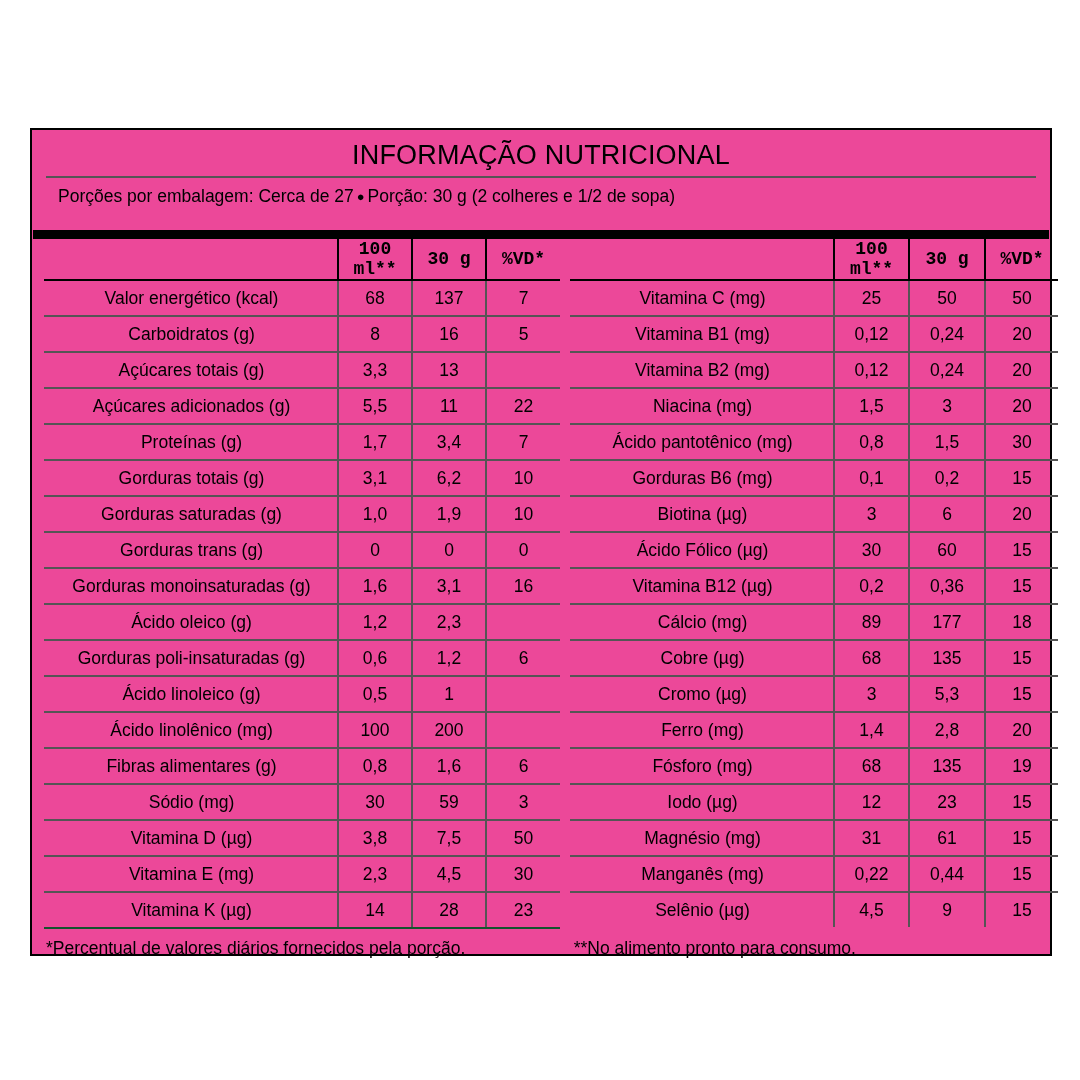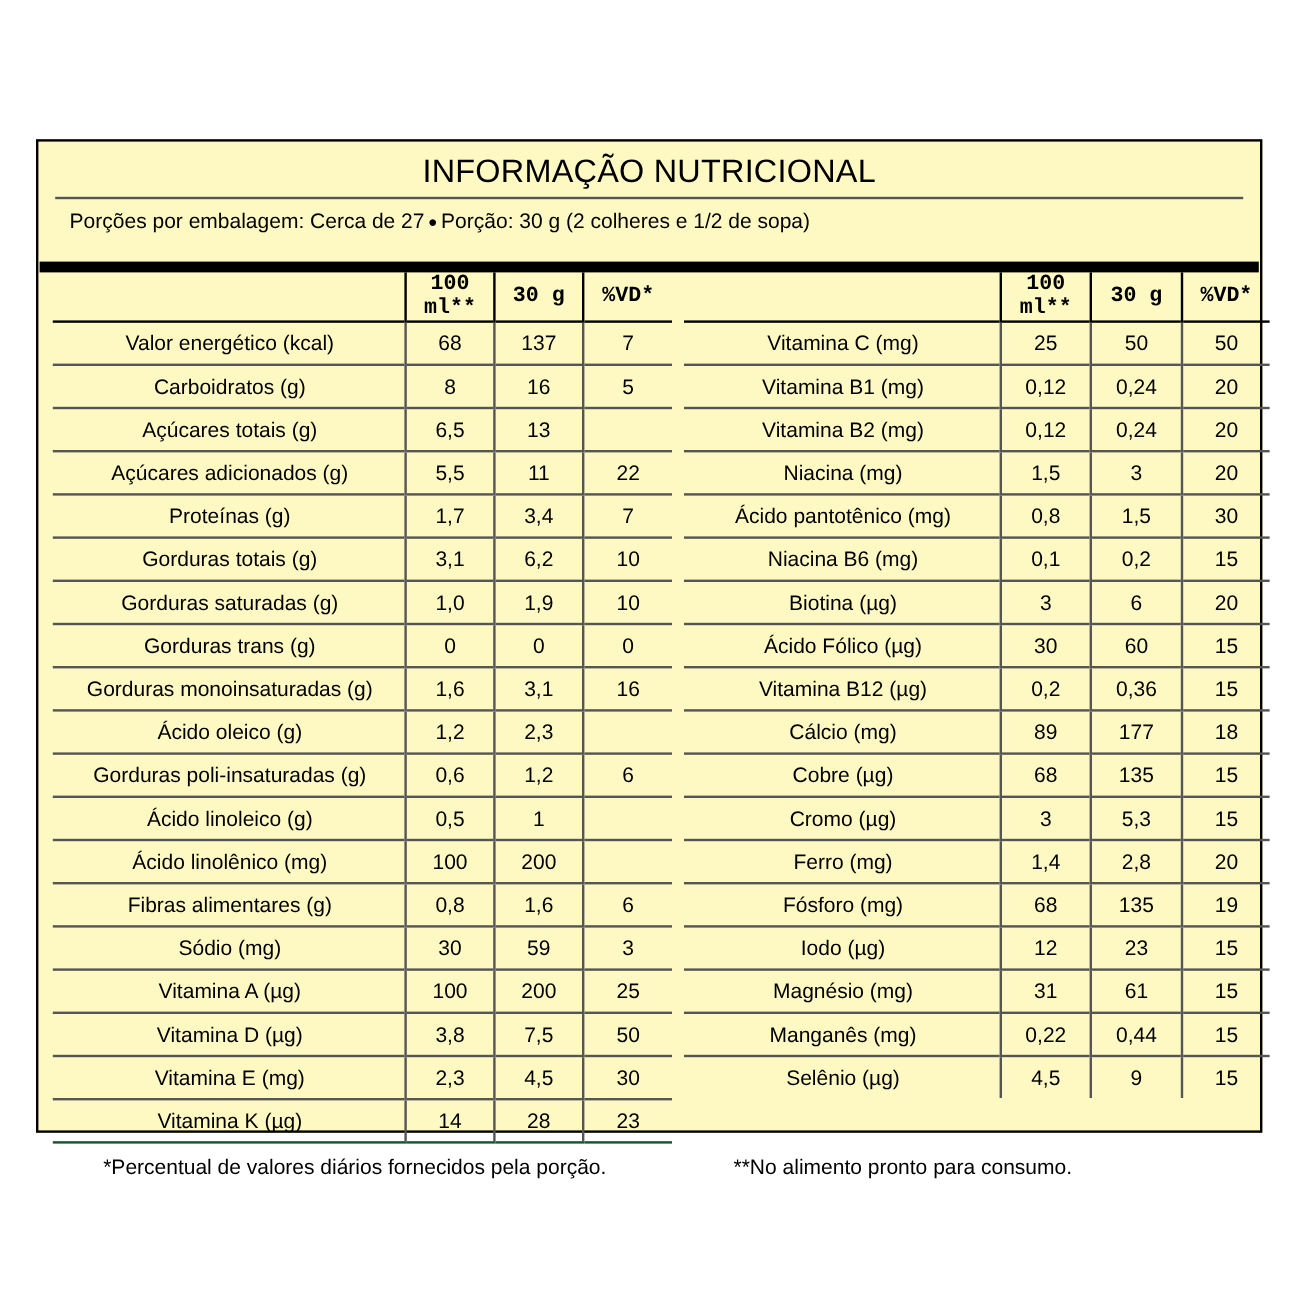--- a/index.html
+++ b/index.html
@@ -11,26 +11,26 @@
     width: 1080px;
     height: 1080px;
     font-family: "Liberation Sans", sans-serif;
     color: #000000;
     -webkit-font-smoothing: antialiased;
   }
 
   #label-root {
     position: absolute;
     left: 30px;
-    top: 116px;
+    top: 128px;
     width: 1022px;
     height: 828px;
     border: 2px solid #000000;
     box-sizing: border-box;
-    background: #fef9c3;
+    background: #ec4899;
   }
 
   .title-block {
     padding: 8px 14px 0 14px;
   }
   .nutrition-title {
     text-align: center;
     font-size: 27px;
     letter-spacing: 0.2px;
     line-height: 34px;
@@ -142,21 +142,20 @@
     flex-direction: row;
     padding: 0 12px;
     box-sizing: border-box;
     width: 100%;
   }
   .footnote {
     font-size: 17.5px;
     line-height: 30px;
     padding-top: 4px;
     white-space: nowrap;
-    margin-left: 40px;
   }
   .footnote.left  { width: 530px; padding-left: 2px; }
   .footnote.right { width: 468px; padding-left: 2px; }
 </style>
 </head>
 <body>
 
 <div id="label-root">
 
   <div class="title-block">
@@ -191,21 +190,21 @@
               <td class="val">7</td>
             </tr>
             <tr class="row">
               <td class="name ind0">Carboidratos (g)</td>
               <td class="val">8</td>
               <td class="val">16</td>
               <td class="val">5</td>
             </tr>
             <tr class="row">
               <td class="name ind1">Açúcares totais (g)</td>
-              <td class="val">6,5</td>
+              <td class="val">3,3</td>
               <td class="val">13</td>
               <td class="val"></td>
             </tr>
             <tr class="row">
               <td class="name ind2">Açúcares adicionados (g)</td>
               <td class="val">5,5</td>
               <td class="val">11</td>
               <td class="val">22</td>
             </tr>
             <tr class="row">
@@ -266,26 +265,20 @@
               <td class="name ind0">Fibras alimentares (g)</td>
               <td class="val">0,8</td>
               <td class="val">1,6</td>
               <td class="val">6</td>
             </tr>
             <tr class="row">
               <td class="name ind0">Sódio (mg)</td>
               <td class="val">30</td>
               <td class="val">59</td>
               <td class="val">3</td>
-            </tr>
-            <tr class="row">
-              <td class="name ind0">Vitamina A (µg)</td>
-              <td class="val">100</td>
-              <td class="val">200</td>
-              <td class="val">25</td>
             </tr>
             <tr class="row">
               <td class="name ind0">Vitamina D (µg)</td>
               <td class="val">3,8</td>
               <td class="val">7,5</td>
               <td class="val">50</td>
             </tr>
             <tr class="row">
               <td class="name ind0">Vitamina E (mg)</td>
               <td class="val">2,3</td>
@@ -343,21 +336,21 @@
               <td class="val">3</td>
               <td class="val">20</td>
             </tr>
             <tr class="row">
               <td class="name ind0">Ácido pantotênico (mg)</td>
               <td class="val">0,8</td>
               <td class="val">1,5</td>
               <td class="val">30</td>
             </tr>
             <tr class="row">
-              <td class="name ind0">Niacina B6 (mg)</td>
+              <td class="name ind0">Gorduras B6 (mg)</td>
               <td class="val">0,1</td>
               <td class="val">0,2</td>
               <td class="val">15</td>
             </tr>
             <tr class="row">
               <td class="name ind0">Biotina (µg)</td>
               <td class="val">3</td>
               <td class="val">6</td>
               <td class="val">20</td>
             </tr>

